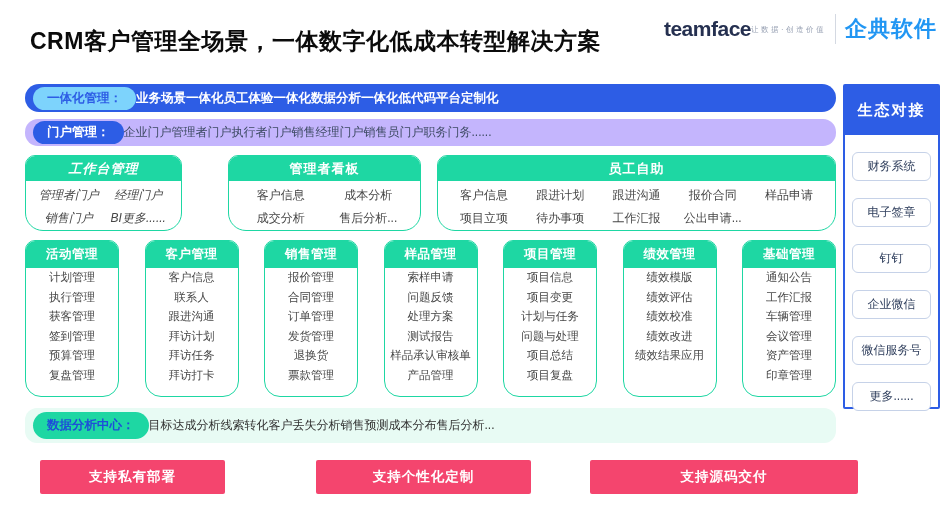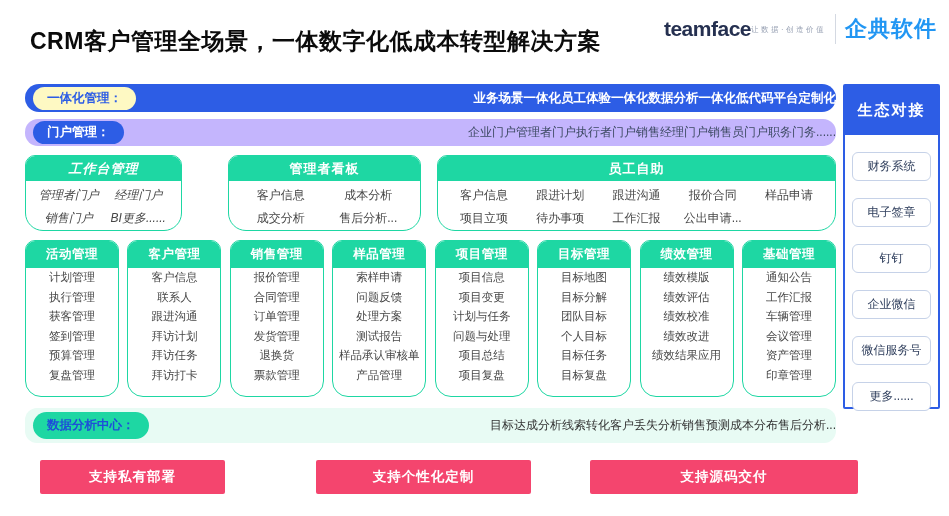--- a/index.html
+++ b/index.html
@@ -13,23 +13,23 @@
   .logo-brand { font-size:21px; font-weight:800; color:#253050; letter-spacing:-.5px; line-height:22px; }
   .logo-slogan { font-size:7.5px; color:#9aa3b5; letter-spacing:2.5px; margin-top:1px; }
   .logo-divider { width:1px; height:30px; background:#d4d9e2; margin:0 9px; }
   .logo-product { font-size:22px; font-weight:700; color:#2196F3; letter-spacing:1px; }
 
   
   .bar { position:absolute; left:25px; width:811px; display:flex; align-items:center; }
   .bar-blue { top:84px; height:28px; background:#2D5DE5; border-radius:14px; }
   .bar-light { top:119px; height:27px; background:#c4b5fd; border-radius:13px; }
   .pill { flex:0 0 auto; margin-left:8px; border-radius:12px; padding:3px 14px; font-size:12.5px; font-weight:700; }
-  .pill-white { background:#fef9c3; color:#2D5DE5; }
+  .pill-white { background:#7dd3fc; color:#2D5DE5; }
   .pill-blue { background:#2D5DE5; color:#fff; }
-  .bar-items { flex:1; display:flex; justify-content:flex-end; align-items:center; }
+  .bar-items { flex:1; display:flex; justify-content:flex-start; align-items:center; }
   .bar-blue .bar-items span { color:#fff; font-size:12.5px; font-weight:700; }
   .bar-light .bar-items span { color:#3d4a63; font-size:12px; }
 
   
   .card { position:absolute; top:155px; height:76px; background:#fff; border:1.5px solid #1ED7A3;
           border-radius:10px 10px 18px 18px; overflow:hidden; }
   .card-a { left:25px; width:157px;font-style:italic; }
   .card-b { left:228px; width:193px; }
   .card-c { left:437px; width:399px; }
   .card-header { height:25px; background:#1ED7A3; color:#fff; font-size:13px; font-weight:700;
@@ -196,31 +196,20 @@
       <div class="module-body">
         <span>项目信息</span>
         <span>项目变更</span>
         <span>计划与任务</span>
         <span>问题与处理</span>
         <span>项目总结</span>
         <span>项目复盘</span>
       </div>
     </div>
     <div class="module-card">
-      <div class="module-header">目标管理</div>
-      <div class="module-body">
-        <span>目标地图</span>
-        <span>目标分解</span>
-        <span>团队目标</span>
-        <span>个人目标</span>
-        <span>目标任务</span>
-        <span>目标复盘</span>
-      </div>
-    </div>
-    <div class="module-card">
       <div class="module-header">绩效管理</div>
       <div class="module-body">
         <span>绩效模版</span>
         <span>绩效评估</span>
         <span>绩效校准</span>
         <span>绩效改进</span>
         <span>绩效结果应用</span>
       </div>
     </div>
     <div class="module-card">

